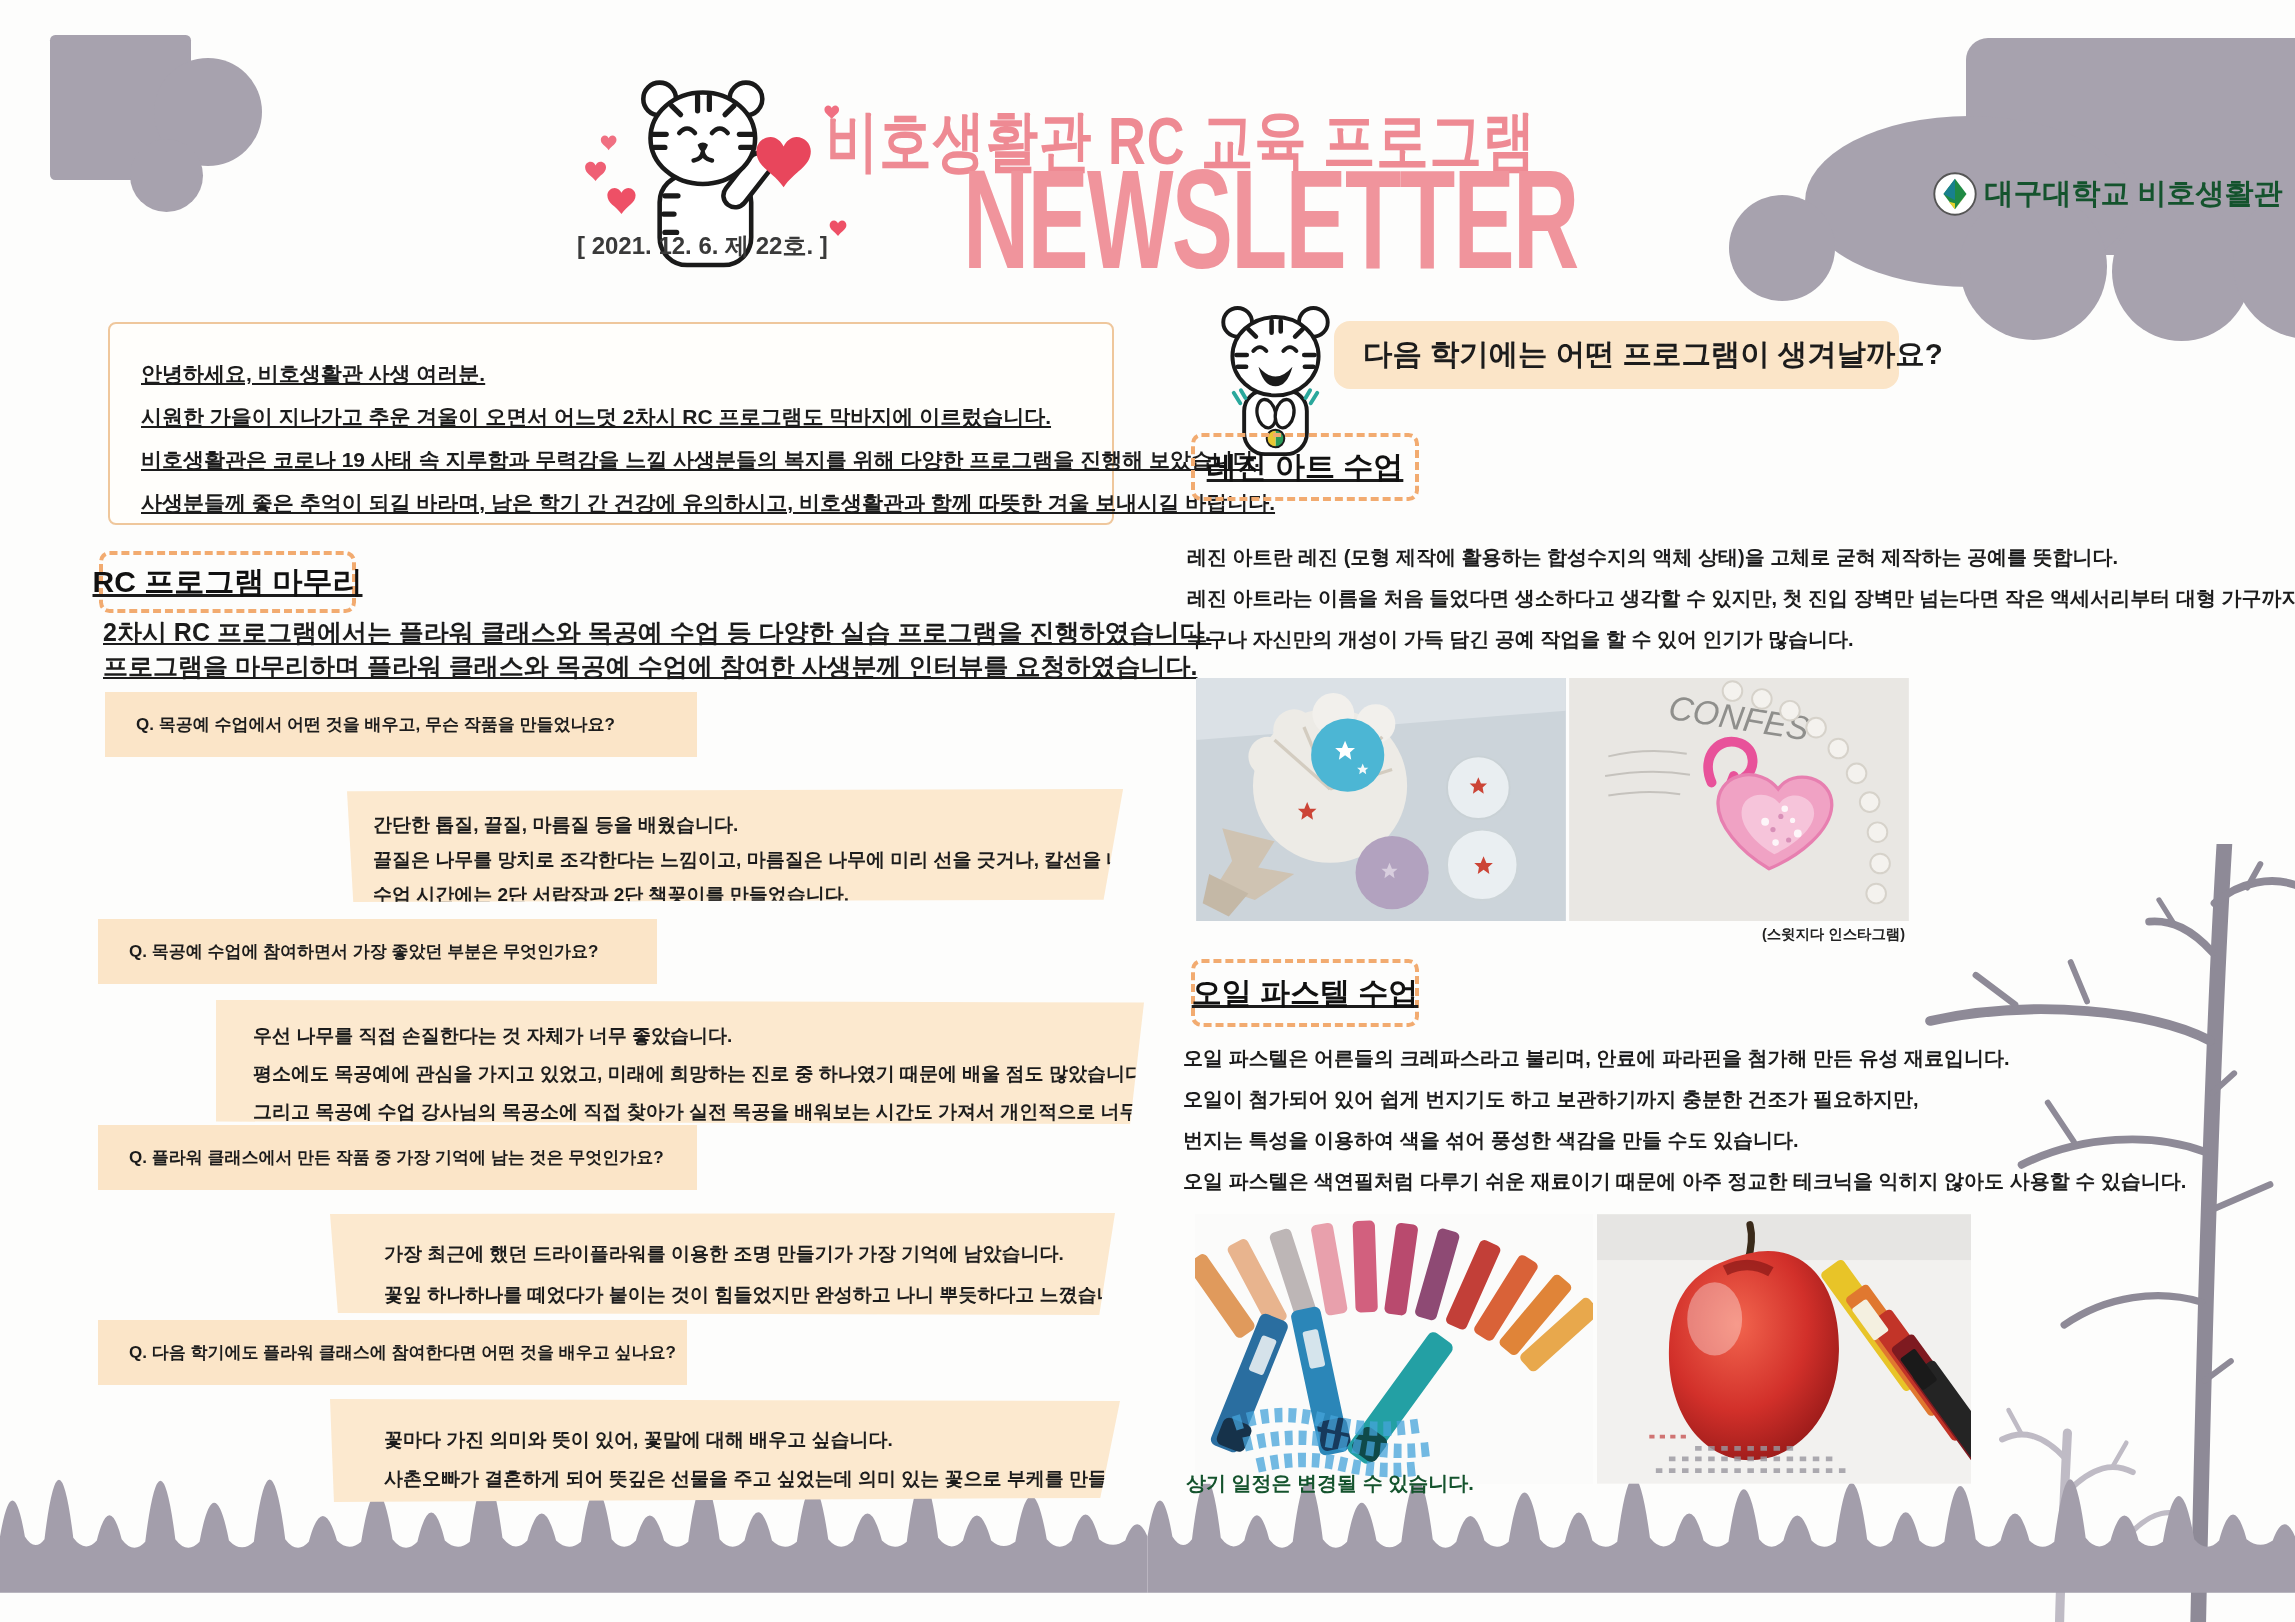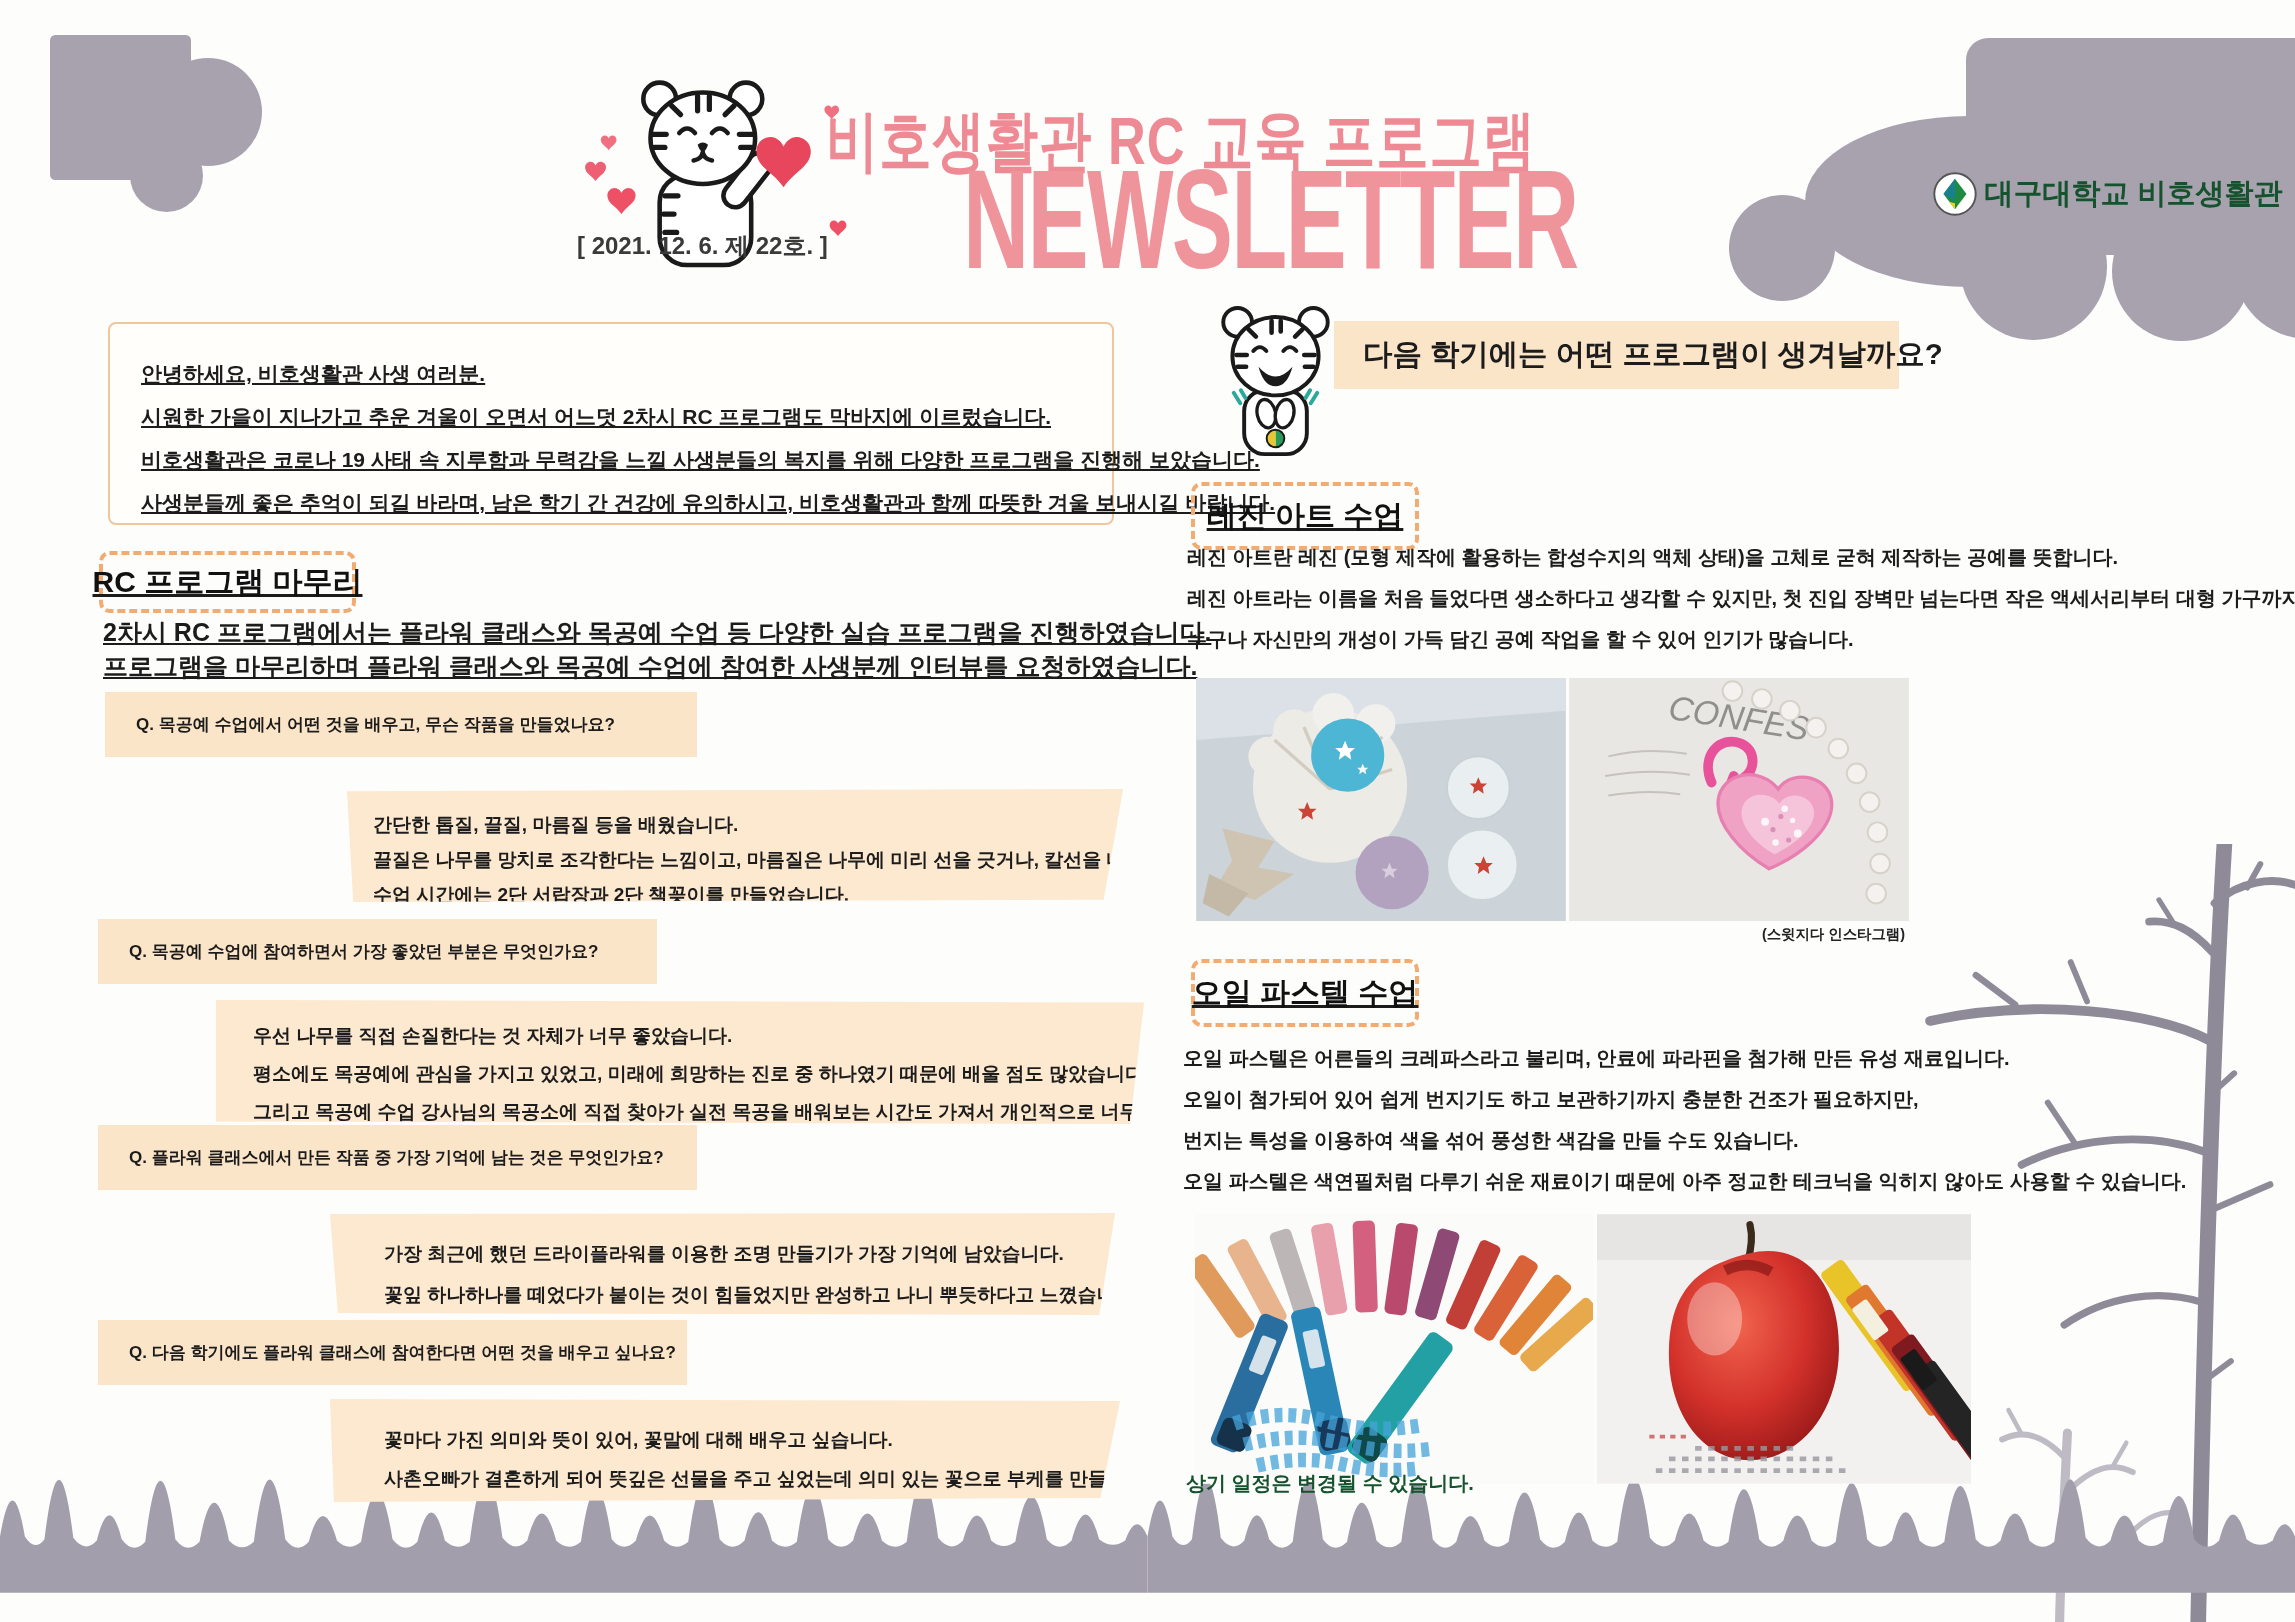--- a/index.html
+++ b/index.html
@@ -55,23 +55,23 @@
   #abox2 p{line-height:38px;}
   #abox3{left:330px;top:1213px;width:785px;height:102px;padding:19.6px 0 0 54px;
          clip-path:polygon(0 1%,100% 0,98% 100%,1% 98%);}
   #abox3 p{line-height:41px;}
   #abox4{left:330px;top:1399px;width:790px;height:103px;padding:21px 0 0 54px;
          clip-path:polygon(0 0,100% 2%,97.5% 96%,0.5% 100%);}
   #abox4 p{line-height:39px;}
   
   #tiger2{left:1206px;top:304px;width:139px;height:158px;z-index:2;}
   #nextHeader{left:1334px;top:321px;width:565px;height:68px;background:#fbe5c8;
-              display:flex;align-items:center;z-index:1;}
+              display:flex;align-items:center;z-index:1;border-radius:16px;}
   #nextHeader span{font-size:29.4px;font-weight:bold;padding-left:29px;white-space:nowrap;}
-  #resinBox{left:1191px;top:482px;width:228px;height:68px;}
+  #resinBox{left:1191px;top:433px;width:228px;height:68px;}
   #pastelBox{left:1191px;top:959px;width:228px;height:68px;}
   .paras{position:absolute;z-index:2;}
   .paras p{margin:0;font-size:20px;font-weight:bold;white-space:nowrap;}
   #resinParas{left:1187px;top:537px;}
   #resinParas p{line-height:41px;}
   #pastelParas{left:1183px;top:1038px;}
   #pastelParas p{line-height:41px;}
   .photo{position:absolute;z-index:2;overflow:hidden;}
   #resinPhotoL{left:1196px;top:678px;width:370px;height:243px;}
   #resinPhotoR{left:1569px;top:678px;width:340px;height:243px;}

